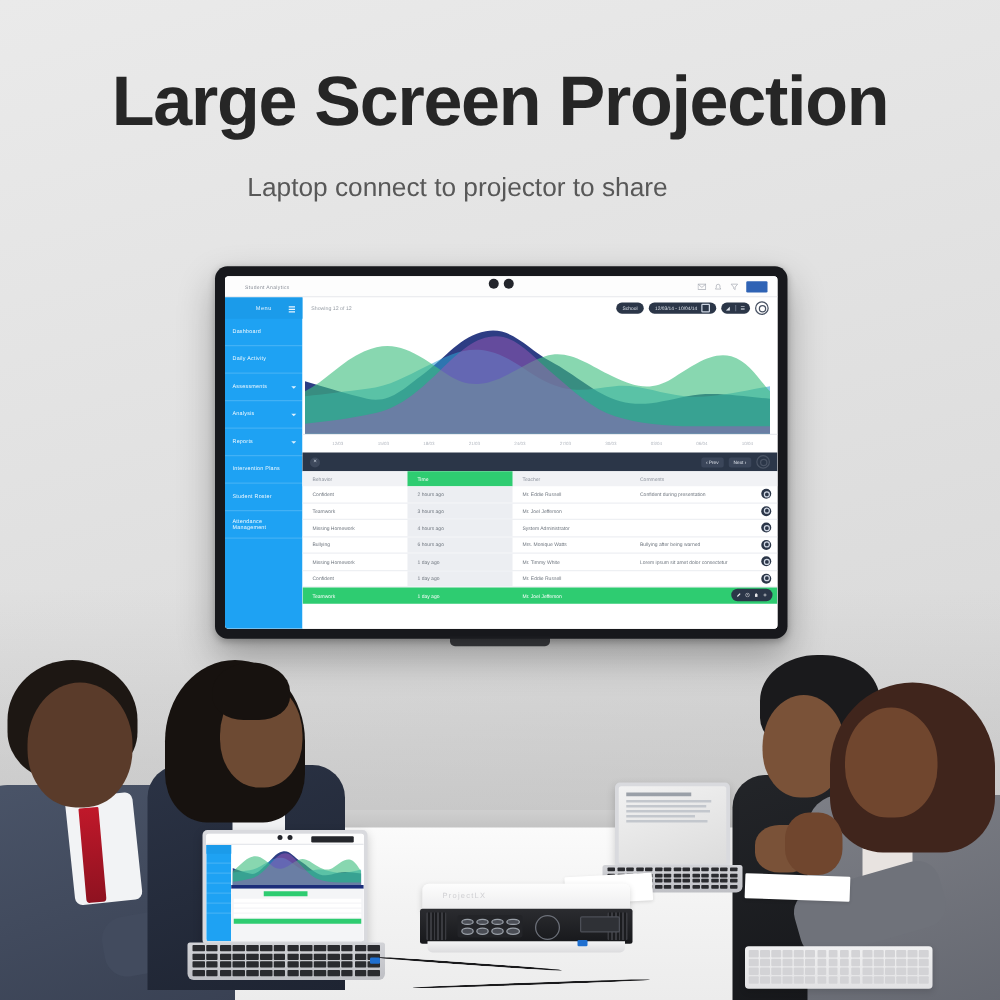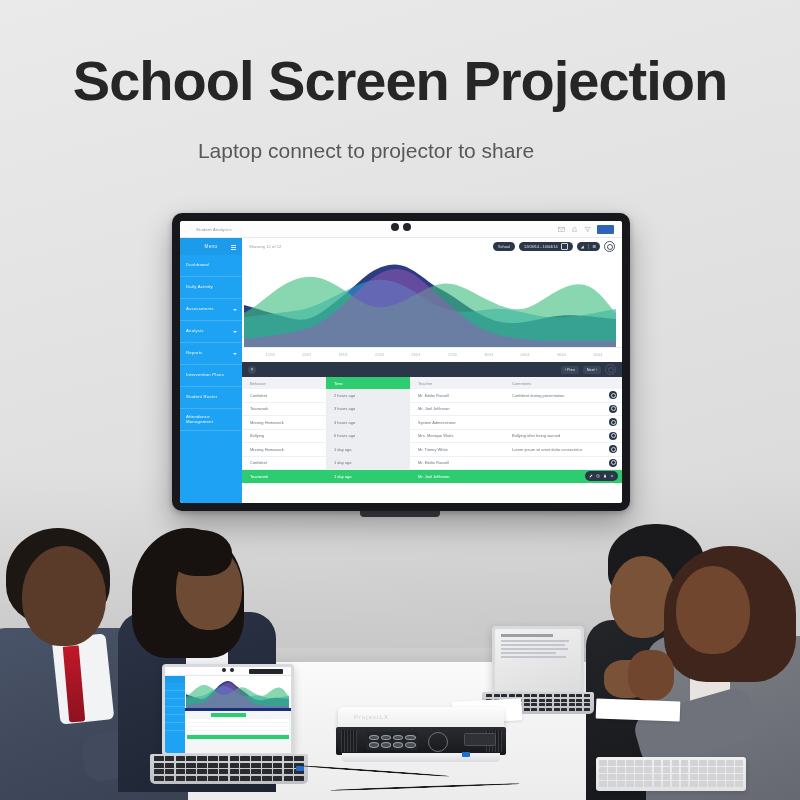--- a/index.html
+++ b/index.html
@@ -180,21 +180,21 @@
     box-shadow:0 1px 3px rgba(0,0,0,.12);}
 </style>
 </head>
 <body>
 
 <div class="stage">
 
   <div class="wall"></div>
   <div class="wall-shade"></div>
 
-  <div class="headline">School Screen Projection</div>
+  <div class="headline">Large Screen Projection</div>
   <div class="subline">
     <span>Laptop connect to projector to share</span>
   </div>
 
   <div class="tv">
     <div class="tv-inner">
       <div class="dash">
 
         <div class="dash-topbar">
           <div class="tb-title">Student Analytics</div>

